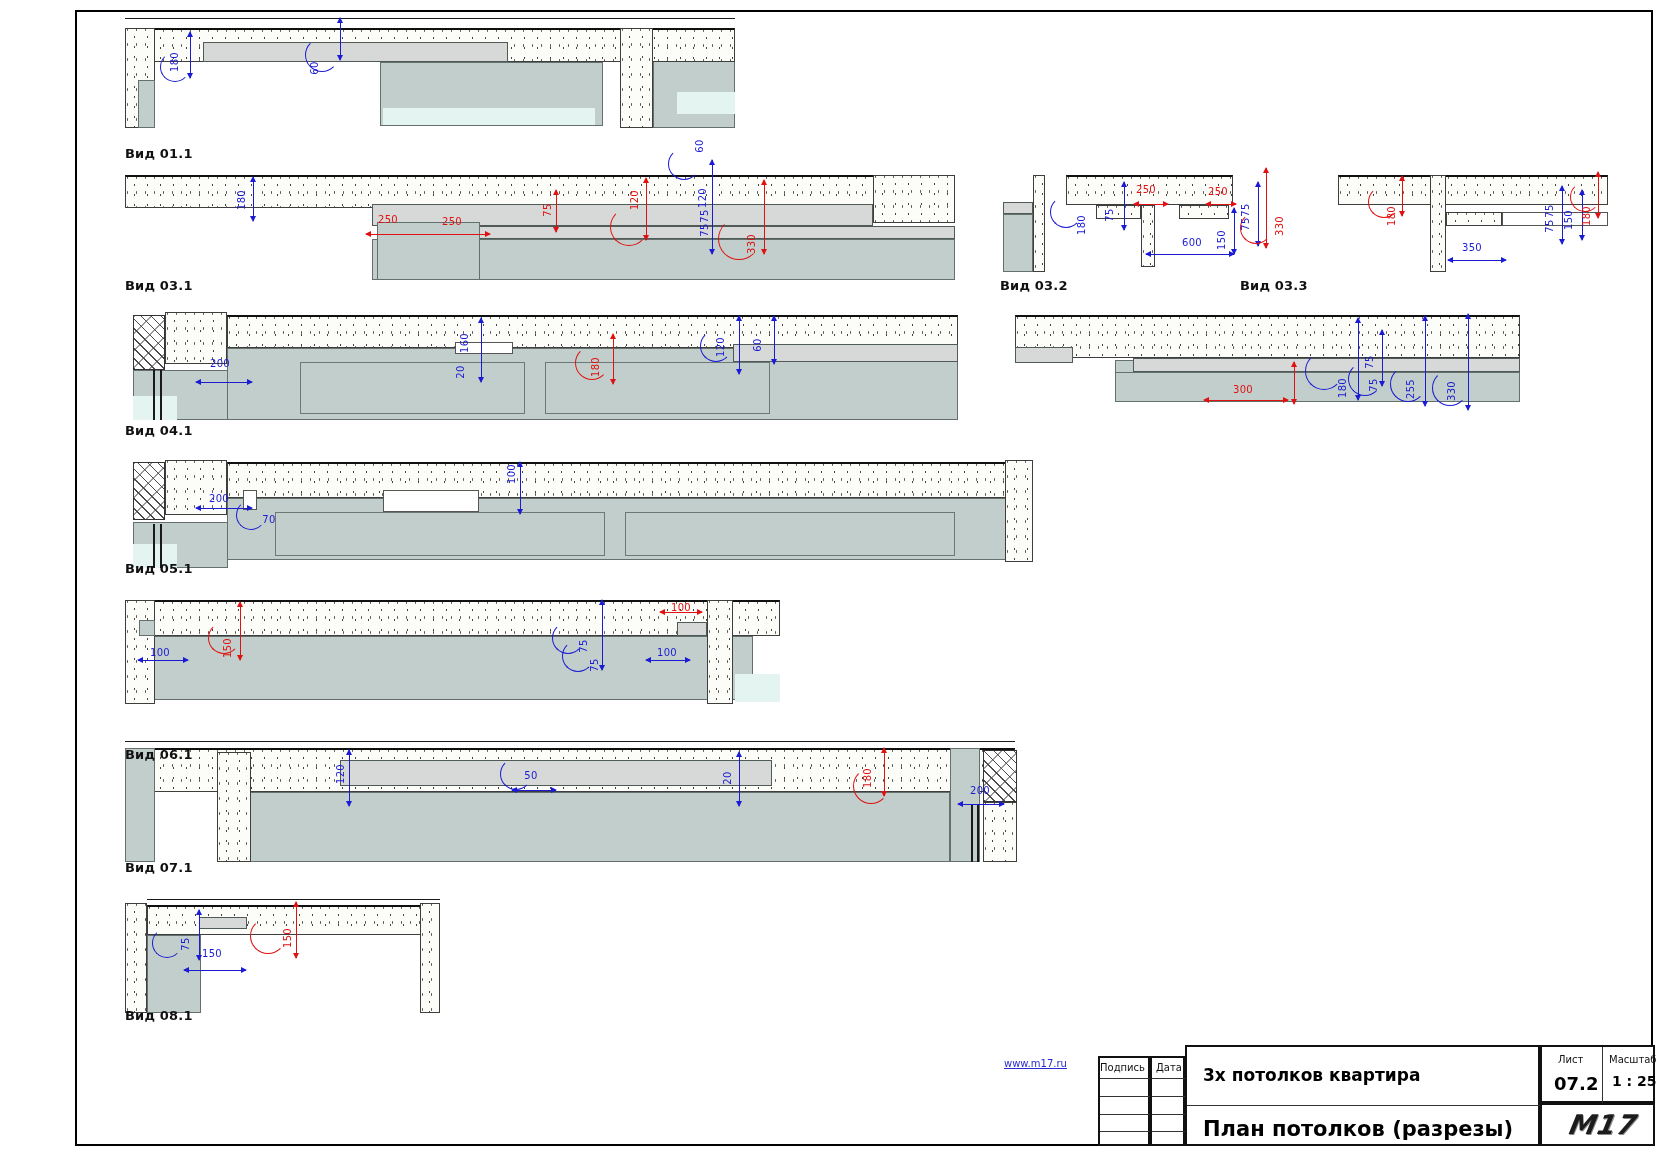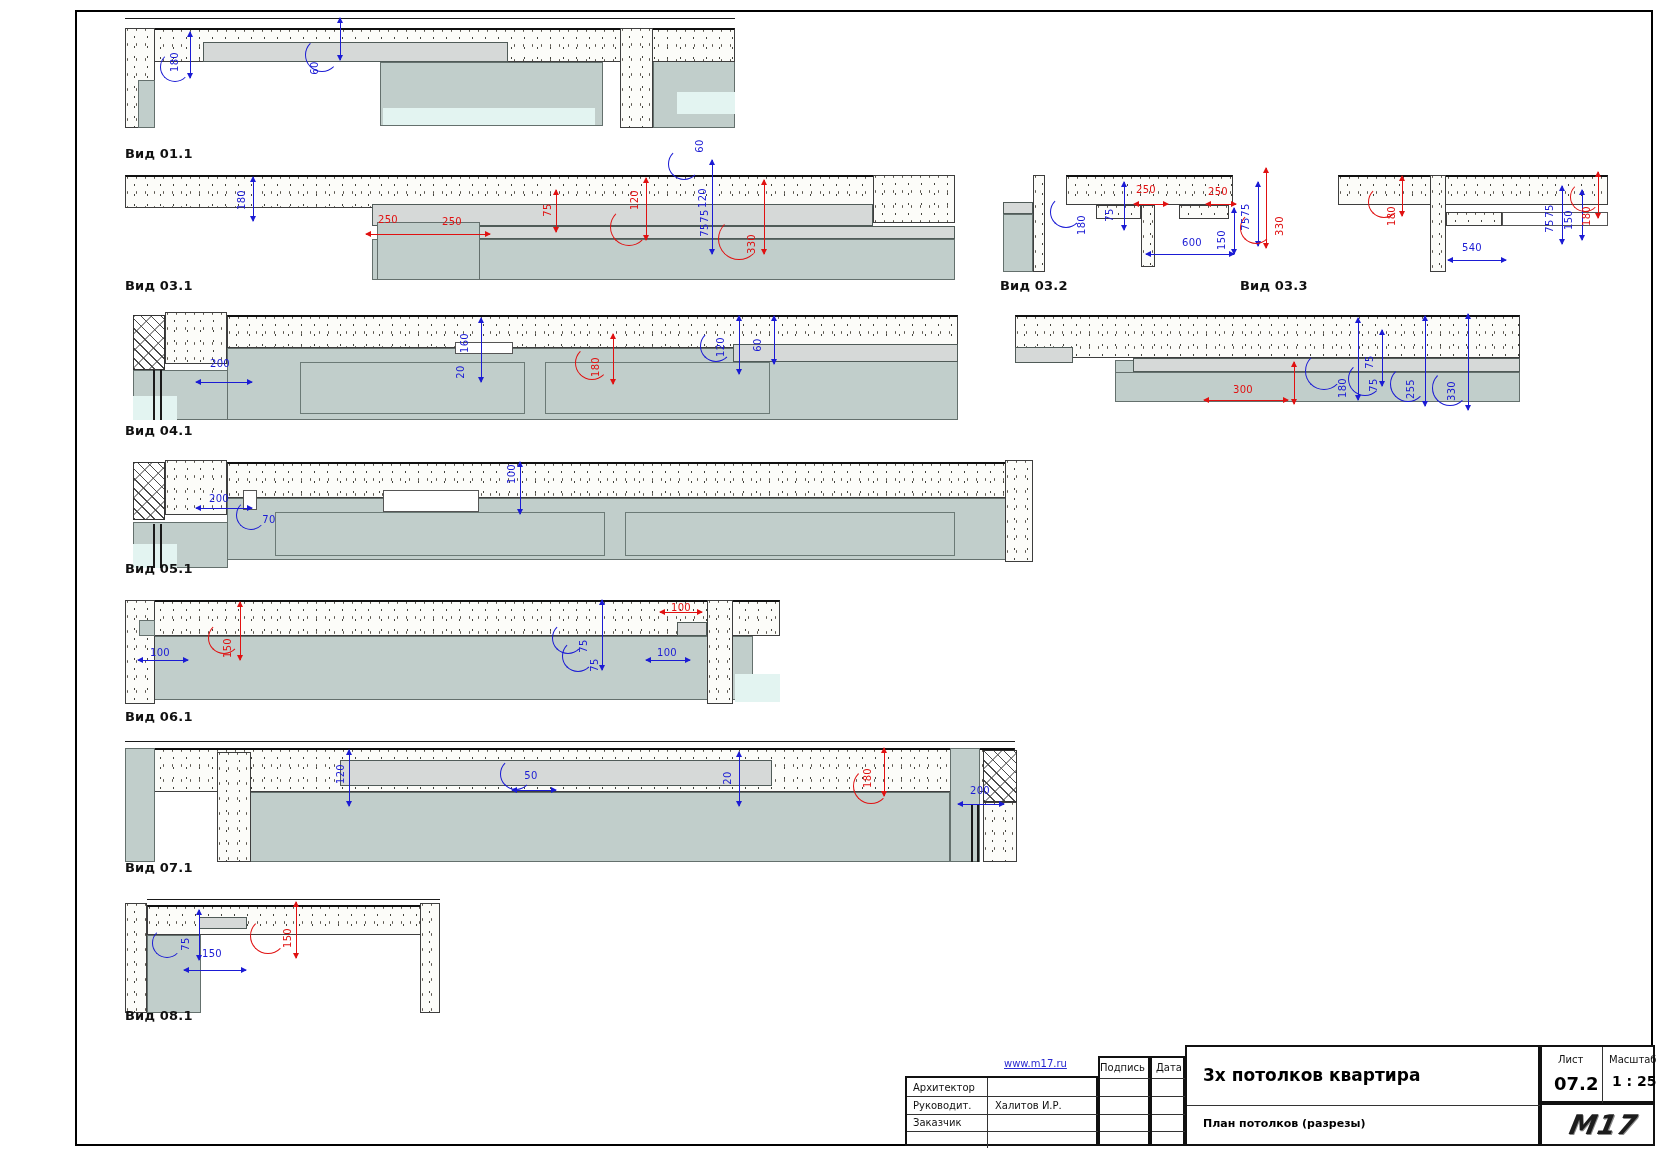--- a/index.html
+++ b/index.html
@@ -253,21 +253,21 @@
       <span class="dim b rot" style="left: 1082px; top: 225px;">180</span>
       <span class="dim b rot" style="left: 1110px; top: 215px;">75</span>
       <span class="dim r-c" style="left: 1146px; top: 190px;">250</span>
       <span class="dim r-c" style="left: 1218px; top: 192px;">250</span>
       <span class="dim b" style="left: 1192px; top: 243px;">600</span>
       <span class="dim b rot" style="left: 1222px; top: 240px;">150</span>
       <span class="dim b rot" style="left: 1246px; top: 210px;">75</span>
       <span class="dim b rot" style="left: 1246px; top: 224px;">75</span>
       <span class="dim r-c rot" style="left: 1280px; top: 226px;">330</span>
       <span class="dim r-c rot" style="left: 1392px; top: 216px;">180</span>
-      <span class="dim b" style="left: 1472px; top: 248px;">540</span>
+      <span class="dim b" style="left: 1472px; top: 248px;">350</span>
       <span class="dim b rot" style="left: 1550px; top: 211px;">75</span>
       <span class="dim b rot" style="left: 1550px; top: 226px;">75</span>
       <span class="dim b rot" style="left: 1569px; top: 220px;">150</span>
       <span class="dim r-c rot" style="left: 1587px; top: 216px;">180</span>
       <span class="dim b" style="left: 220px; top: 364px;">200</span>
       <span class="dim b rot" style="left: 465px; top: 343px;">160</span>
       <span class="dim b rot" style="left: 461px; top: 372px;">20</span>
       <span class="dim r-c rot" style="left: 596px; top: 367px;">180</span>
       <span class="dim b rot" style="left: 721px; top: 347px;">120</span>
       <span class="dim b rot" style="left: 758px; top: 345px;">60</span>
@@ -295,57 +295,47 @@
       <span class="dim b" style="left: 212px; top: 954px;">150</span>
       <span class="dim r-c rot" style="left: 288px; top: 938px;">150</span>
     </div>
 
   <div class="vlabel" style="left:125px;top:146px">Вид 01.1</div>
   <div class="vlabel" style="left:125px;top:278px">Вид 03.1</div>
   <div class="vlabel" style="left:1000px;top:278px">Вид 03.2</div>
   <div class="vlabel" style="left:1240px;top:278px">Вид 03.3</div>
   <div class="vlabel" style="left:125px;top:423px">Вид 04.1</div>
   <div class="vlabel" style="left:125px;top:561px">Вид 05.1</div>
-  <div class="vlabel" style="left:125px;top:709px">Вид 06.1</div>
+  <div class="vlabel" style="left:125px;top:747px">Вид 06.1</div>
   <div class="vlabel" style="left:125px;top:860px">Вид 07.1</div>
   <div class="vlabel" style="left:125px;top:1008px">Вид 08.1</div>
 
   <span class="www" style="left:1004px;top:1058px">www.m17.ru</span>
 
-  <div class="tb" style="left:905px;top:1076px;width:193px;height:70px">
-    <div class="hl" style="left:0;top:18px;width:193px"></div>
-    <div class="hl" style="left:0;top:36px;width:193px"></div>
-    <div class="hl" style="left:0;top:53px;width:193px"></div>
-    <div class="vl" style="left:80px;top:0;height:70px"></div>
-    <div class="tb-text" style="left:6px;top:4px">Архитектор</div>
-    <div class="tb-text" style="left:6px;top:22px">Руководит.</div>
-    <div class="tb-text" style="left:88px;top:22px">Халитов И.Р.</div>
-    <div class="tb-text" style="left:6px;top:39px">Заказчик</div>
-  </div>
 
   <div class="tb" style="left:1098px;top:1056px;width:52px;height:90px">
     <div class="hl" style="left:0;top:20px;width:52px"></div>
     <div class="hl" style="left:0;top:38px;width:52px"></div>
     <div class="hl" style="left:0;top:56px;width:52px"></div>
     <div class="hl" style="left:0;top:73px;width:52px"></div>
     <div class="tb-text" style="left:0;top:4px">Подпись</div>
   </div>
 
   <div class="tb" style="left:1150px;top:1056px;width:35px;height:90px">
     <div class="hl" style="left:0;top:20px;width:35px"></div>
     <div class="hl" style="left:0;top:38px;width:35px"></div>
     <div class="hl" style="left:0;top:56px;width:35px"></div>
     <div class="hl" style="left:0;top:73px;width:35px"></div>
     <div class="tb-text" style="left:4px;top:4px">Дата</div>
   </div>
 
   <div class="tb" style="left:1185px;top:1045px;width:355px;height:101px">
     <div class="hl" style="left:0;top:58px;width:355px"></div>
     <div class="tb-big" style="left:16px;top:18px;font-size:17px">3х потолков квартира</div>
-    <div class="tb-big" style="left:16px;top:70px;font-size:11px">План потолков (разрезы)</div>
+    <div class="tb-big" style="left:16px;top:70px;font-size:21px">План потолков (разрезы)</div>
   </div>
 
   <div class="tb" style="left:1540px;top:1045px;width:115px;height:58px">
     <div class="vl" style="left:60px;top:0;height:58px"></div>
     <div class="tb-text" style="left:16px;top:7px">Лист</div>
     <div class="tb-big" style="left:12px;top:26px;font-size:18px">07.2</div>
     <div class="tb-text" style="left:67px;top:7px">Масштаб</div>
     <div class="tb-big" style="left:70px;top:26px;font-size:14px">1 : 25</div>
   </div>
 

